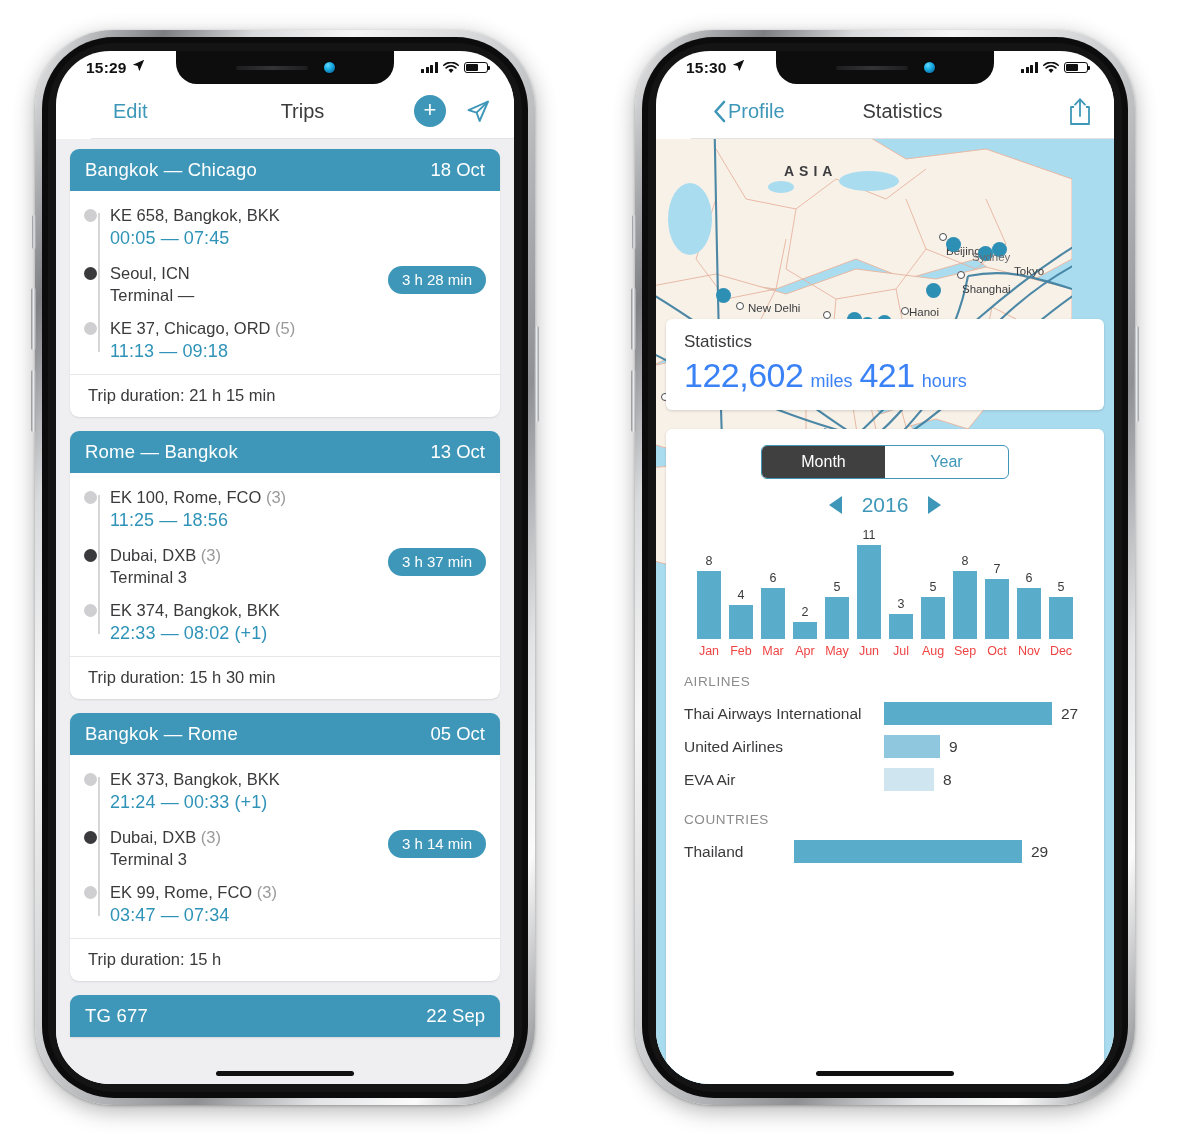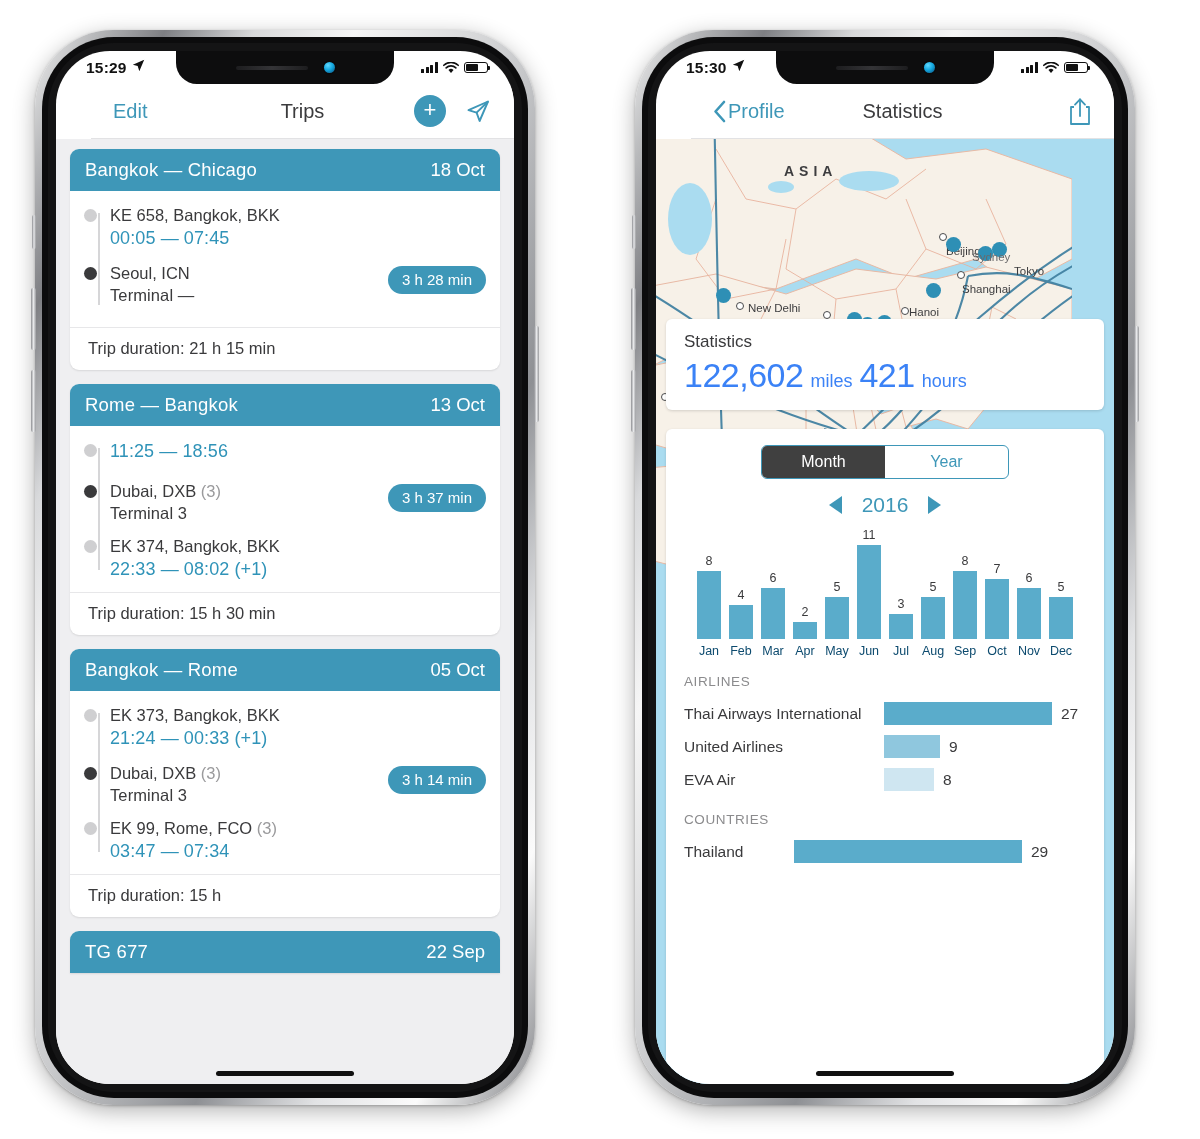--- a/index.html
+++ b/index.html
@@ -157,21 +157,21 @@
   .arr { width:0; height:0; border-top:9px solid transparent; border-bottom:9px solid transparent; }
   .arr.l { border-right:13px solid #3e97b8; }
   .arr.r { border-left:13px solid #3e97b8; }
 
   .chart { display:flex; align-items:flex-end; justify-content:center; gap:8px;
            height: 118px; padding: 0 16px; }
   .bcol { width: 24px; display:flex; flex-direction:column; align-items:center; justify-content:flex-end; height:100%; }
   .bval { font-size:12.5px; color:#3a3a3c; margin-bottom:3px; }
   .bbar { width:100%; background:#5aaccb; }
   .xrow { display:flex; justify-content:center; gap:8px; padding: 5px 16px 0; }
-  .xlab { width:24px; text-align:center; font-size:12.5px; color:#0c4a6e; }
+  .xlab { width:24px; text-align:center; font-size:12.5px; color:#ef4444; }
 
   .sectitle { font-size:13.5px; color:#8b8b8d; letter-spacing:.6px; padding: 16px 18px 8px; }
   .hrow { display:flex; align-items:center; padding: 5px 18px 5px 18px; }
   .hname { font-size:15.5px; color:#3a3a3c; width: 200px; }
   .hbarwrap { flex:1; display:flex; align-items:center; gap:9px; }
   .hbar { height: 23px; }
   .hval { font-size:15.5px; color:#3a3a3c; }
 </style>
 </head>
 <body>
@@ -260,34 +260,48 @@
               <div class="seg-txt">
                 <div class="ln1">
                   <span>Seoul, ICN</span>
                   <span class="muted"></span>
                 </div>
                 <div class="ln2 plain">Terminal —</div>
               </div>
               <div class="badge">3 h 28 min</div>
             </div>
             <div class="seg-gap"></div>
+            <div class="seg-row">
+              <div class="dot"></div>
+              <div class="seg-txt">
+                <div class="ln1">
+                  <span>KE 37, Chicago, ORD</span>
+                  <span class="muted">(5)</span>
+                </div>
+                <div class="ln2">11:13 — 09:18</div>
+              </div>
+            </div>
           </div>
           <div class="card-foot">Trip duration: 21 h 15 min</div>
         </div>
 
         <div class="card">
           <div class="card-head">
             <span class="route">Rome — Bangkok</span>
             <span>13 Oct</span>
           </div>
           <div class="seg-wrap">
             <div class="rail"></div>
             <div class="seg-row">
               <div class="dot"></div>
               <div class="seg-txt">
+                <div class="ln1">
+                  <span>EK 100, Rome, FCO</span>
+                  <span class="muted">(3)</span>
+                </div>
                 <div class="ln2">11:25 — 18:56</div>
               </div>
             </div>
             <div class="seg-gap"></div>
             <div class="seg-row">
               <div class="dot dark"></div>
               <div class="seg-txt">
                 <div class="ln1">
                   <span>Dubai, DXB</span>
                   <span class="muted">(3)</span>

